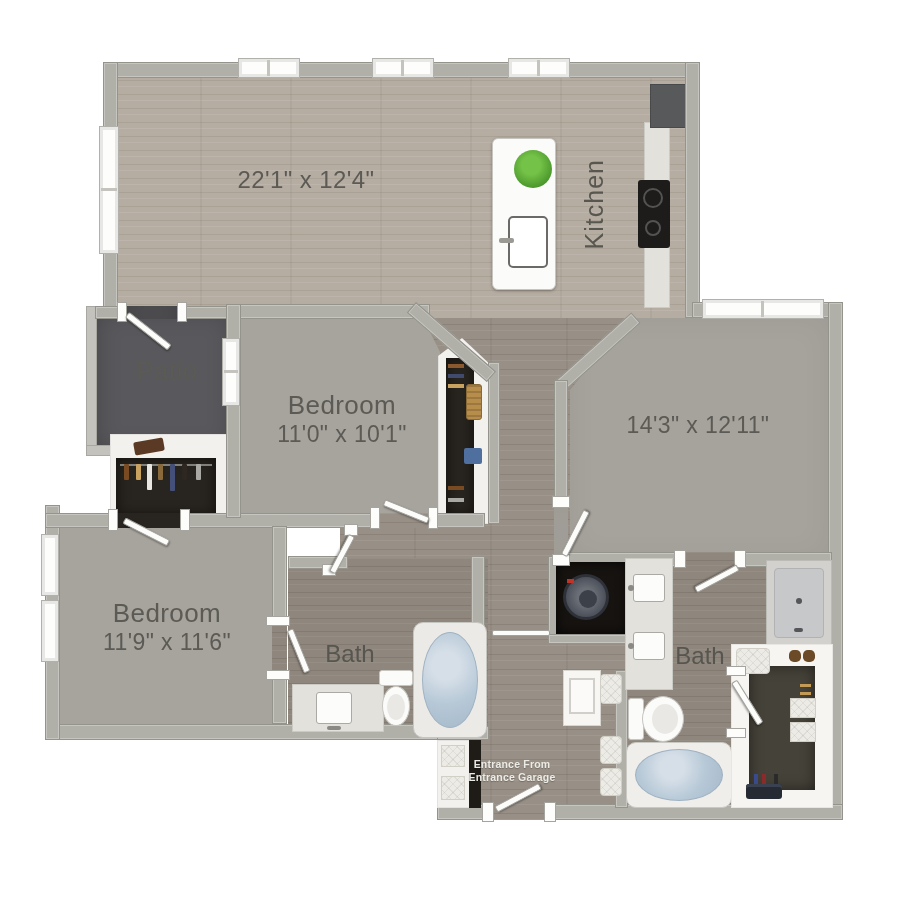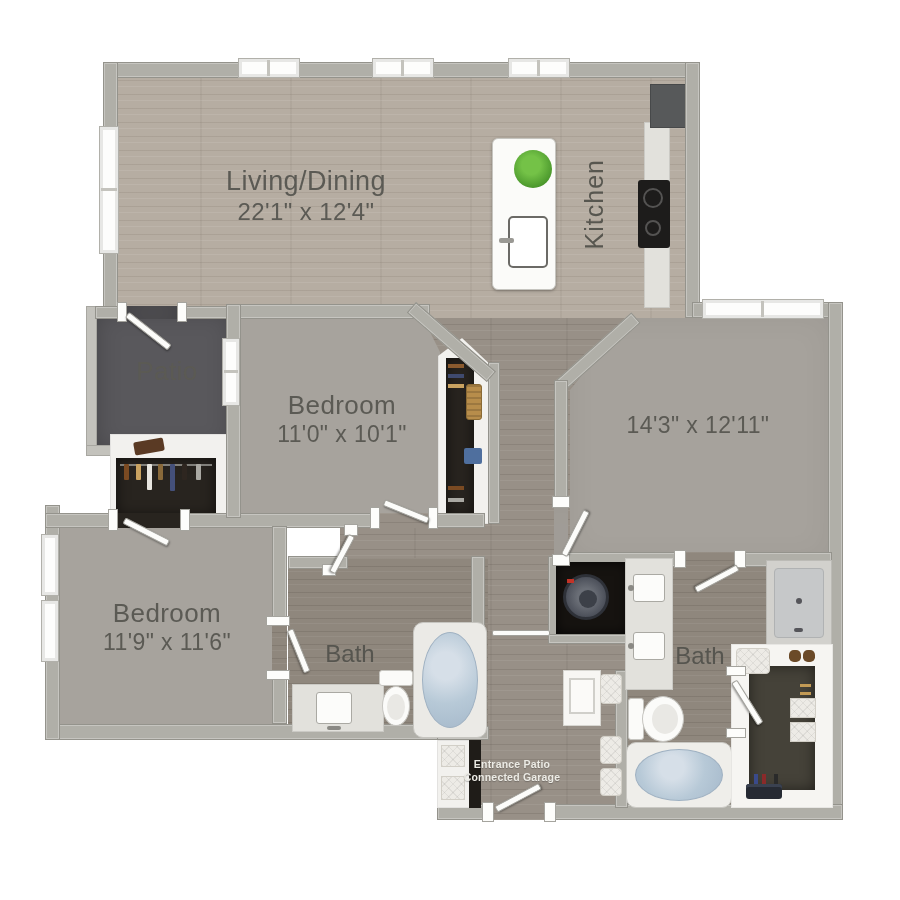--- a/index.html
+++ b/index.html
@@ -233,21 +233,20 @@
   <div class="a win" style="left:99px;top:126px;width:20px;height:128px;"></div>
   <div class="a mull" style="left:101px;top:188px;width:16px;height:3px;"></div>
   <div class="a win" style="left:702px;top:299px;width:122px;height:20px;"></div>
   <div class="a mull" style="left:761px;top:301px;width:3px;height:16px;"></div>
   <div class="a win" style="left:41px;top:534px;width:18px;height:62px;"></div>
   <div class="a win" style="left:41px;top:600px;width:18px;height:62px;"></div>
   <div class="a win" style="left:222px;top:338px;width:18px;height:68px;"></div>
   <div class="a mull" style="left:224px;top:370px;width:14px;height:3px;"></div>
 
   <div class="a lbl lbl-big" style="left:176px;top:166px;width:260px;">
-    <div class="nm">Living/Dining</div>
     <div class="dm">22'1" x 12'4"</div>
   </div>
   <div class="a" style="left:572px;top:142px;width:44px;height:124px;display:flex;align-items:center;justify-content:center;">
     <span class="lbl-kitchen">Kitchen</span>
   </div>
   <div class="a lbl" style="left:112px;top:356px;width:110px;">
     <div class="nm">Patio</div>
   </div>
   <div class="a lbl" style="left:240px;top:390px;width:204px;">
     <div class="nm">Bedroom</div>
@@ -256,17 +255,17 @@
   <div class="a lbl" style="left:570px;top:412px;width:256px;">
     <div class="dm">14'3" x 12'11"</div>
   </div>
   <div class="a lbl" style="left:64px;top:598px;width:206px;">
     <div class="nm">Bedroom</div>
     <div class="dm">11'9" x 11'6"</div>
   </div>
   <div class="a lbl-small" style="left:300px;top:640px;width:100px;text-align:center;">Bath</div>
   <div class="a lbl-small" style="left:650px;top:642px;width:100px;text-align:center;">Bath</div>
   <div class="a" style="left:445px;top:758px;width:134px;text-align:center;">
-    <div class="lbl-entry">Entrance Patio</div>
-    <div class="lbl-entry">Connected Garage</div>
+    <div class="lbl-entry">Entrance From</div>
+    <div class="lbl-entry">Entrance Garage</div>
   </div>
 
 </div>
 
 </body></html>

